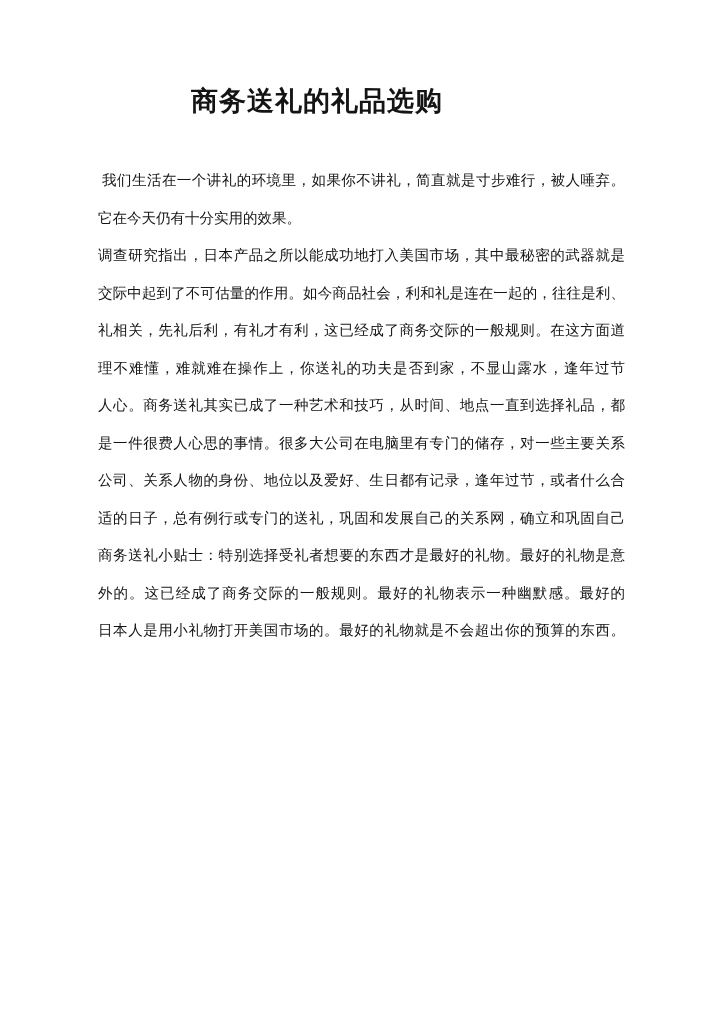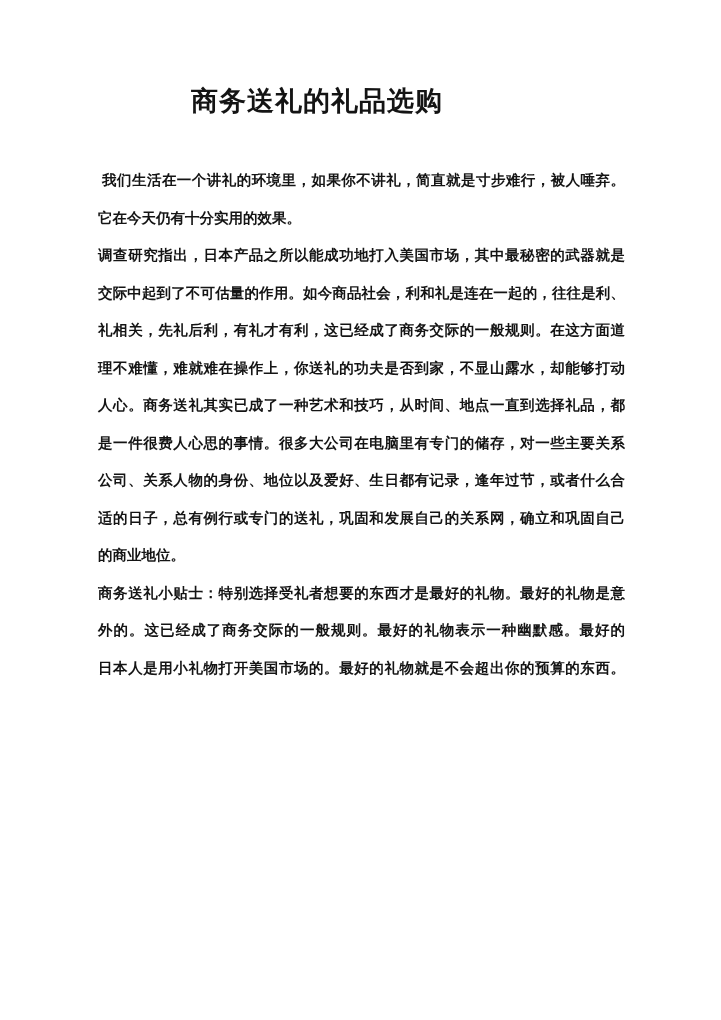--- a/index.html
+++ b/index.html
@@ -34,21 +34,20 @@
     width: 527px;
     font-size: 14.5px;
     line-height: 37.5px;
   }
   .text-line {
     height: 37.5px;
     text-align: justify;
     text-align-last: justify;
     white-space: pre-wrap;
     text-justify: inter-character;
-    font-weight: bold;
   }
   .text-line.para-last {
     text-align-last: left;
   }
 </style>
 </head>
 <body>
 
 <div class="page">
 
@@ -58,26 +57,25 @@
 
     <div>
       <div class="text-line"> 我们生活在一个讲礼的环境里，如果你不讲礼，简直就是寸步难行，被人唾弃。</div>
       <div class="text-line para-last">它在今天仍有十分实用的效果。</div>
     </div>
 
     <div>
       <div class="text-line">调查研究指出，日本产品之所以能成功地打入美国市场，其中最秘密的武器就是</div>
       <div class="text-line">交际中起到了不可估量的作用。如今商品社会，利和礼是连在一起的，往往是利、</div>
       <div class="text-line">礼相关，先礼后利，有礼才有利，这已经成了商务交际的一般规则。在这方面道</div>
-      <div class="text-line">理不难懂，难就难在操作上，你送礼的功夫是否到家，不显山露水，却能够打动</div>
+      <div class="text-line">理不难懂，难就难在操作上，你送礼的功夫是否到家，不显山露水，逢年过节</div>
       <div class="text-line">人心。商务送礼其实已成了一种艺术和技巧，从时间、地点一直到选择礼品，都</div>
       <div class="text-line">是一件很费人心思的事情。很多大公司在电脑里有专门的储存，对一些主要关系</div>
       <div class="text-line">公司、关系人物的身份、地位以及爱好、生日都有记录，逢年过节，或者什么合</div>
       <div class="text-line">适的日子，总有例行或专门的送礼，巩固和发展自己的关系网，确立和巩固自己</div>
-      <div class="text-line para-last">的商业地位。</div>
     </div>
 
     <div>
       <div class="text-line">商务送礼小贴士：特别选择受礼者想要的东西才是最好的礼物。最好的礼物是意</div>
       <div class="text-line">外的。这已经成了商务交际的一般规则。最好的礼物表示一种幽默感。最好的</div>
       <div class="text-line">日本人是用小礼物打开美国市场的。最好的礼物就是不会超出你的预算的东西。</div>
     </div>
 
   </div>
 </div>

